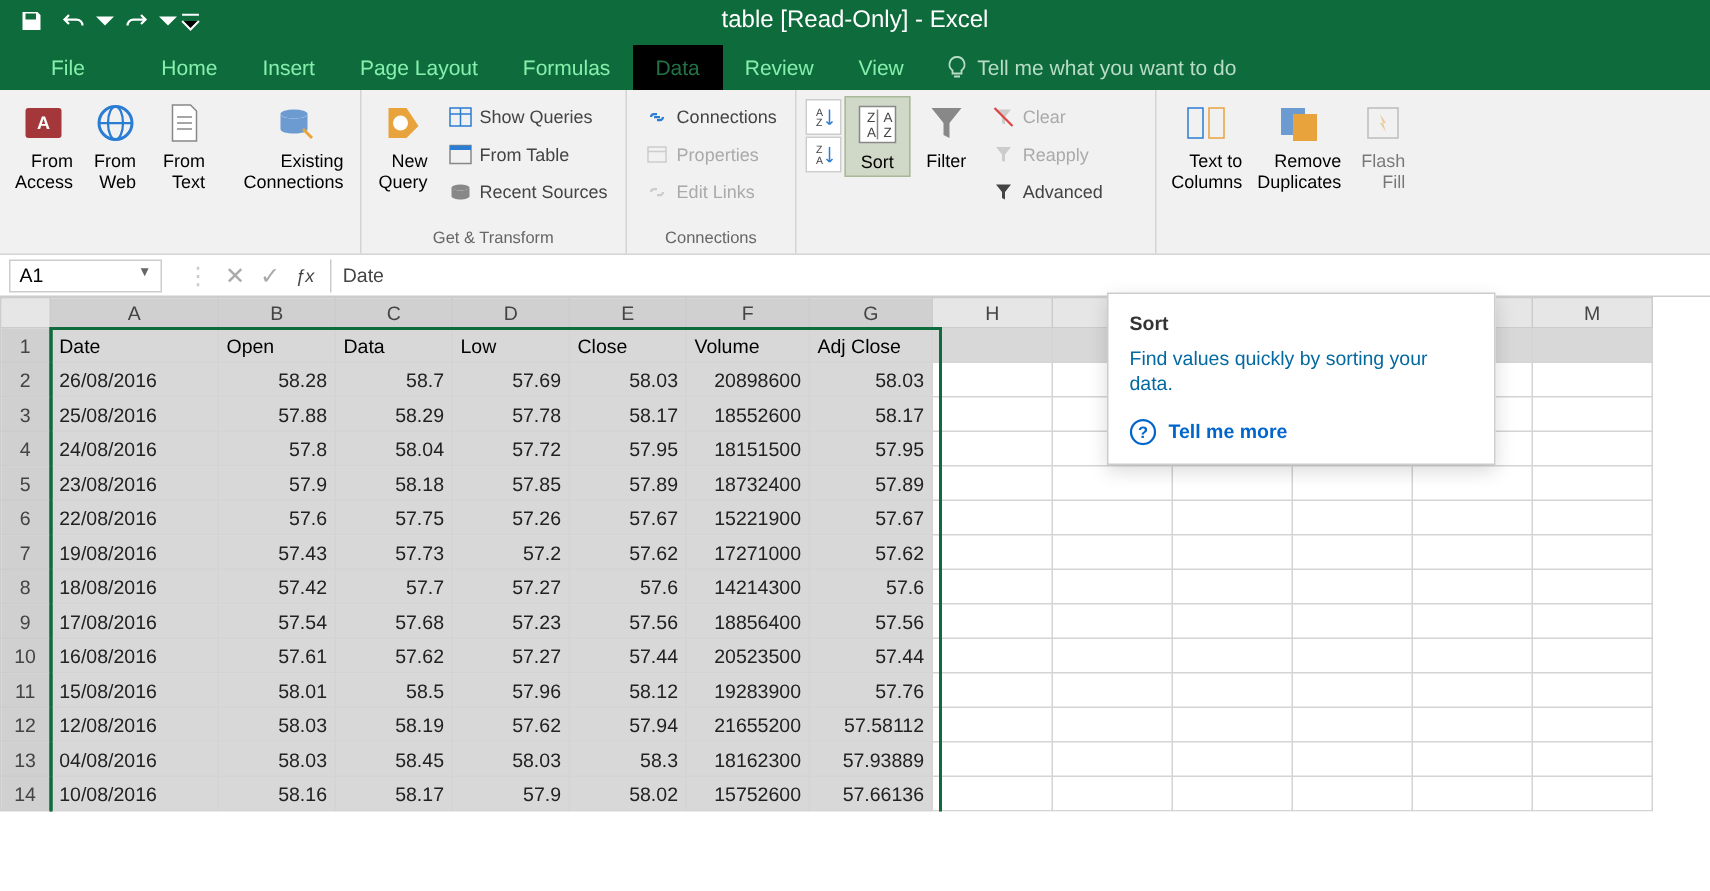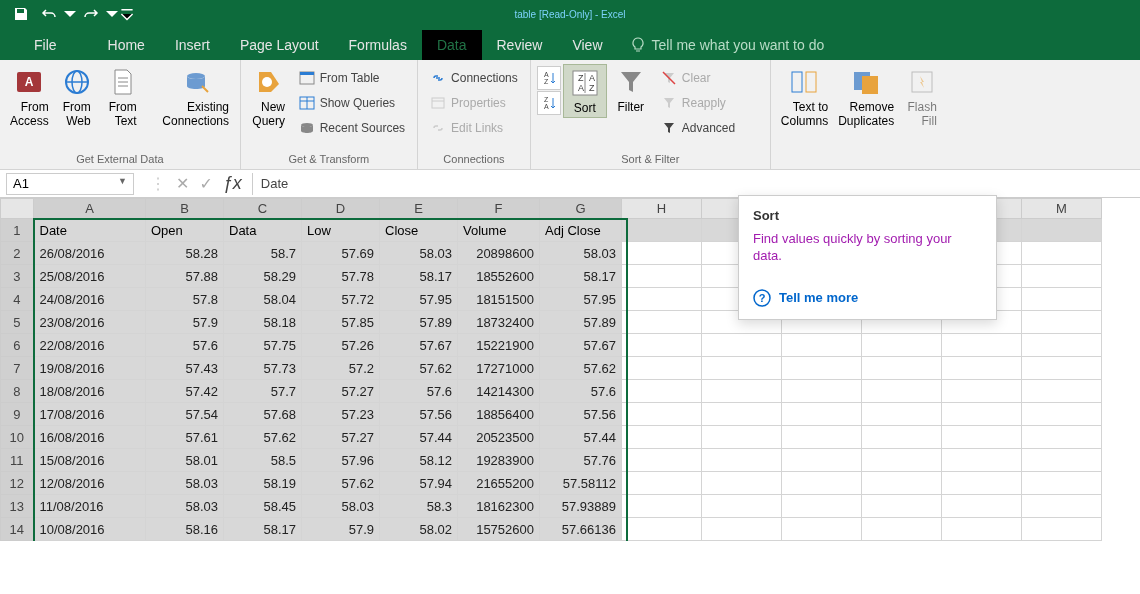--- a/index.html
+++ b/index.html
@@ -1,62 +1,62 @@
 <!DOCTYPE html>
 <html><head>
 <meta charset="utf-8">
 <style>
 *{box-sizing:border-box;margin:0;padding:0;font-family:"Segoe UI",Arial,sans-serif}
 body{background:#fff;overflow:hidden;width:1140px;height:594px;position:relative}
 .titlebar{background:#0d6b3c;height:28px;display:flex;align-items:center;color:#fff;font-size:12px;position:relative}
 .qat{display:flex;align-items:center;gap:2px;padding-left:8px}
 .qat-btn{width:26px;height:24px;display:flex;align-items:center;justify-content:center;color:#fff;cursor:pointer}
 .qat-btn svg{width:16px;height:16px}
-.title-text{position:absolute;left:50%;transform:translateX(-50%);color:#7dd3fc;font-size:10px;white-space:nowrap}
+.title-text{position:absolute;left:50%;transform:translateX(-50%);color:#ffffff;font-size:16px;white-space:nowrap}
 .tabs{background:#0d6b3c;height:32px;display:flex;align-items:flex-end;padding-left:16px;gap:0}
-.tab{padding:7px 15px;color:#e5e5e5;font-size:14px;cursor:pointer}
+.tab{padding:7px 15px;color:#86efac;font-size:14px;cursor:pointer}
 .tab.file{padding:7px 18px}
 .tab.active{background:#000000;color:#217346}
 .tellme{display:flex;align-items:flex-start;gap:6px;color:#b8dcc6;font-size:14px;padding:7px 12px;cursor:text}
 .tellme svg{width:16px;height:16px}
 .ribbon{background:#f1f1f1;border-bottom:1px solid #d4d4d4;height:110px;display:flex;position:relative}
 .group{border-right:1px solid #d4d4d4;padding:4px 6px 2px 6px;display:flex;flex-direction:column;justify-content:space-between;height:100%}
 .group-content{display:flex;align-items:flex-start;gap:2px;flex:1}
 .group-label{text-align:center;font-size:11px;color:#666;padding:2px 0}
 .big-btn{display:flex;flex-direction:column;align-items:center;justify-content:flex-start;padding:2px 4px;cursor:pointer;min-width:44px}
 .big-btn .icon{width:32px;height:32px;display:flex;align-items:center;justify-content:center;margin-bottom:2px}
 .big-btn .lbl{font-size:12px;color:#000000;text-align:right;line-height:1.2}
 .big-btn.active{background:#d0d8c8;border:1px solid #a8b898}
 .small-btns{display:flex;flex-direction:column;gap:1px;padding-top:2px}
 .small-btn{display:flex;align-items:center;gap:5px;padding:2px 6px;cursor:pointer;font-size:12px;color:#444;height:24px}
 .small-btn.disabled{color:#aaa;cursor:default}
 .small-btn .si{width:16px;height:16px;display:flex;align-items:center;justify-content:center}
 .sortcol{display:flex;flex-direction:column;gap:1px;padding-top:2px}
 .sortaz{width:24px;height:24px;border:1px solid #ccc;background:#fff;display:flex;align-items:center;justify-content:center;font-size:9px;cursor:pointer}
 .formulabar{height:28px;border-bottom:1px solid #ccc;display:flex;align-items:center;background:#fff}
-.namebox{width:128px;height:22px;border:1px solid #ccc;margin:0 6px;padding:2px 6px;font-size:13px;display:flex;align-items:flex-start;justify-content:space-between}
+.namebox{width:102px;height:22px;border:1px solid #ccc;margin:0 6px;padding:2px 6px;font-size:13px;display:flex;align-items:flex-start;justify-content:space-between}
 .namebox .dd{color:#666;font-size:9px}
 .fx-btns{display:flex;align-items:center;gap:10px;padding:0 10px;color:#aaa}
-.fx-btns .fx{color:#444;font-style:italic;font-size:18px}
+.fx-btns .fx{color:#444;font-style:italic;font-size:12px}
 .fx-input{flex:1;padding:3px 8px;font-size:13px;color:#444;border-left:1px solid #ccc;height:22px;display:flex;align-items:center}
 .grid-area{position:relative;overflow:hidden}
 .grid{border-collapse:collapse;font-size:13px}
 .grid th{background:#e6e6e6;border:1px solid #ccc;font-weight:normal;color:#444;text-align:center;height:20px}
 .grid .colh{width:80px;font-size:13px}
 .grid .rowh{width:33px;background:#e6e6e6;border:1px solid #ccc;text-align:center;font-size:13px;color:#444}
 .grid td{border:1px solid #d4d4d4;padding:2px 5px;height:23px;background:#fff;color:#222}
 .grid td.sel{background:#d8d8d8}
 .grid td.right{text-align:right}
 .grid .hdrrow td{background:#d8d8d8;color:#000;text-align:left}
 .grid th.selh{background:#d0d0d0;border-bottom:2px solid #0d6b3c}
 .grid .rowh.selr{background:#d0d0d0;border-right:2px solid #0d6b3c}
 .sel-border{position:absolute;border:2px solid #0d6b3c;pointer-events:none}
 .tooltip{position:absolute;top:195px;left:738px;width:259px;background:#fff;border:1px solid #ccc;box-shadow:0 4px 12px rgba(0,0,0,0.15);padding:12px 14px;font-size:13px;z-index:100}
 .tooltip .tt-title{font-weight:bold;color:#333;margin-bottom:8px}
-.tooltip .tt-body{color:#a21caf;margin-bottom:24px;line-height:1.3}
+.tooltip .tt-body{color:#0369a1;margin-bottom:14px;line-height:1.3}
 .tooltip .tt-link{display:flex;align-items:center;gap:8px;color:#0066cc;cursor:pointer;font-weight:bold}
 .tooltip .tt-link svg{width:18px;height:18px}
 .corner{width:33px;height:20px;background:#e6e6e6;border:1px solid #ccc}
 </style>
 </head>
 <body>
 
 <div class="titlebar">
   <div class="qat">
     <div class="qat-btn">
@@ -149,53 +149,52 @@
           <div class="icon">
             <svg viewBox="0 0 32 32">
               <ellipse cx="16" cy="10" rx="9" ry="3" fill="#6c9bd1"></ellipse>
               <path fill="#6c9bd1" d="M7 10v10c0 2 4 3 9 3s9-1 9-3V10c0 2-4 3-9 3s-9-1-9-3z"></path>
               <path stroke="#e8a33d" stroke-width="2" fill="none" d="M22 20l6 6"></path>
             </svg>
           </div>
           <div class="lbl">Existing<br>Connections</div>
         </div>
     </div>
-    <div class="group-label">Get External Data</div>
   </div>
 
   <div class="group">
     <div class="group-content">
       <div class="big-btn">
           <div class="icon">
             <svg viewBox="0 0 32 32">
               <path fill="#e8a33d" d="M6 6h12l8 12-8 8H6z"></path>
               <circle cx="14" cy="16" r="5" fill="#fff"></circle>
             </svg>
           </div>
           <div class="lbl">New<br>Query</div>
         </div>
       <div class="small-btns">
         <div class="small-btn">
             <span class="si">
               <svg viewBox="0 0 16 16">
-                <rect x="1" y="2" width="14" height="12" fill="none" stroke="#888"></rect>
-                <rect x="1" y="2" width="14" height="3" fill="#2b7cd3"></rect>
-              </svg>
-            </span>
-            <span>From Table</span>
-          </div>
-        <div class="small-btn">
-            <span class="si">
-              <svg viewBox="0 0 16 16">
                 <rect x="1" y="2" width="14" height="12" fill="none" stroke="#2b7cd3"></rect>
                 <line x1="1" y1="6" x2="15" y2="6" stroke="#2b7cd3"></line>
                 <line x1="8" y1="2" x2="8" y2="14" stroke="#2b7cd3"></line>
               </svg>
             </span>
             <span>Show Queries</span>
+          </div>
+        <div class="small-btn">
+            <span class="si">
+              <svg viewBox="0 0 16 16">
+                <rect x="1" y="2" width="14" height="12" fill="none" stroke="#888"></rect>
+                <rect x="1" y="2" width="14" height="3" fill="#2b7cd3"></rect>
+              </svg>
+            </span>
+            <span>From Table</span>
           </div>
         <div class="small-btn">
             <span class="si">
               <svg viewBox="0 0 16 16">
                 <ellipse cx="8" cy="5" rx="6" ry="2" fill="#888"></ellipse>
                 <path fill="#888" d="M2 5v6c0 1 3 2 6 2s6-1 6-2V5c0 1-3 2-6 2s-6-1-6-2z"></path>
               </svg>
             </span>
             <span>Recent Sources</span>
           </div>
@@ -297,21 +296,20 @@
         <div class="small-btn">
             <span class="si">
               <svg viewBox="0 0 16 16">
                 <path fill="#444" d="M3 3h10l-4 5v5l-2-1V8z"></path>
               </svg>
             </span>
             <span>Advanced</span>
           </div>
       </div>
     </div>
-    <div class="group-label">Sort &amp; Filter</div>
   </div>
 
   <div class="group" style="border-right:none">
     <div class="group-content">
       <div class="big-btn">
           <div class="icon">
             <svg viewBox="0 0 32 32">
               <rect x="4" y="6" width="10" height="20" fill="none" stroke="#2b7cd3"></rect>
               <rect x="18" y="6" width="10" height="20" fill="none" stroke="#e8a33d"></rect>
             </svg>
@@ -587,21 +585,21 @@
           <td></td>
           <td></td>
           <td></td>
           <td></td>
           <td></td>
         </tr>
       </tbody>
       <tbody>
         <tr>
           <th class="rowh selr">13</th>
-          <td class="sel ">11/08/2016</td>
+          <td class="sel ">04/08/2016</td>
           <td class="sel right">58.03</td>
           <td class="sel right">58.45</td>
           <td class="sel right">58.03</td>
           <td class="sel right">58.3</td>
           <td class="sel right">18162300</td>
           <td class="sel right">57.93889</td>
           <td></td>
           <td></td>
           <td></td>
           <td></td>

